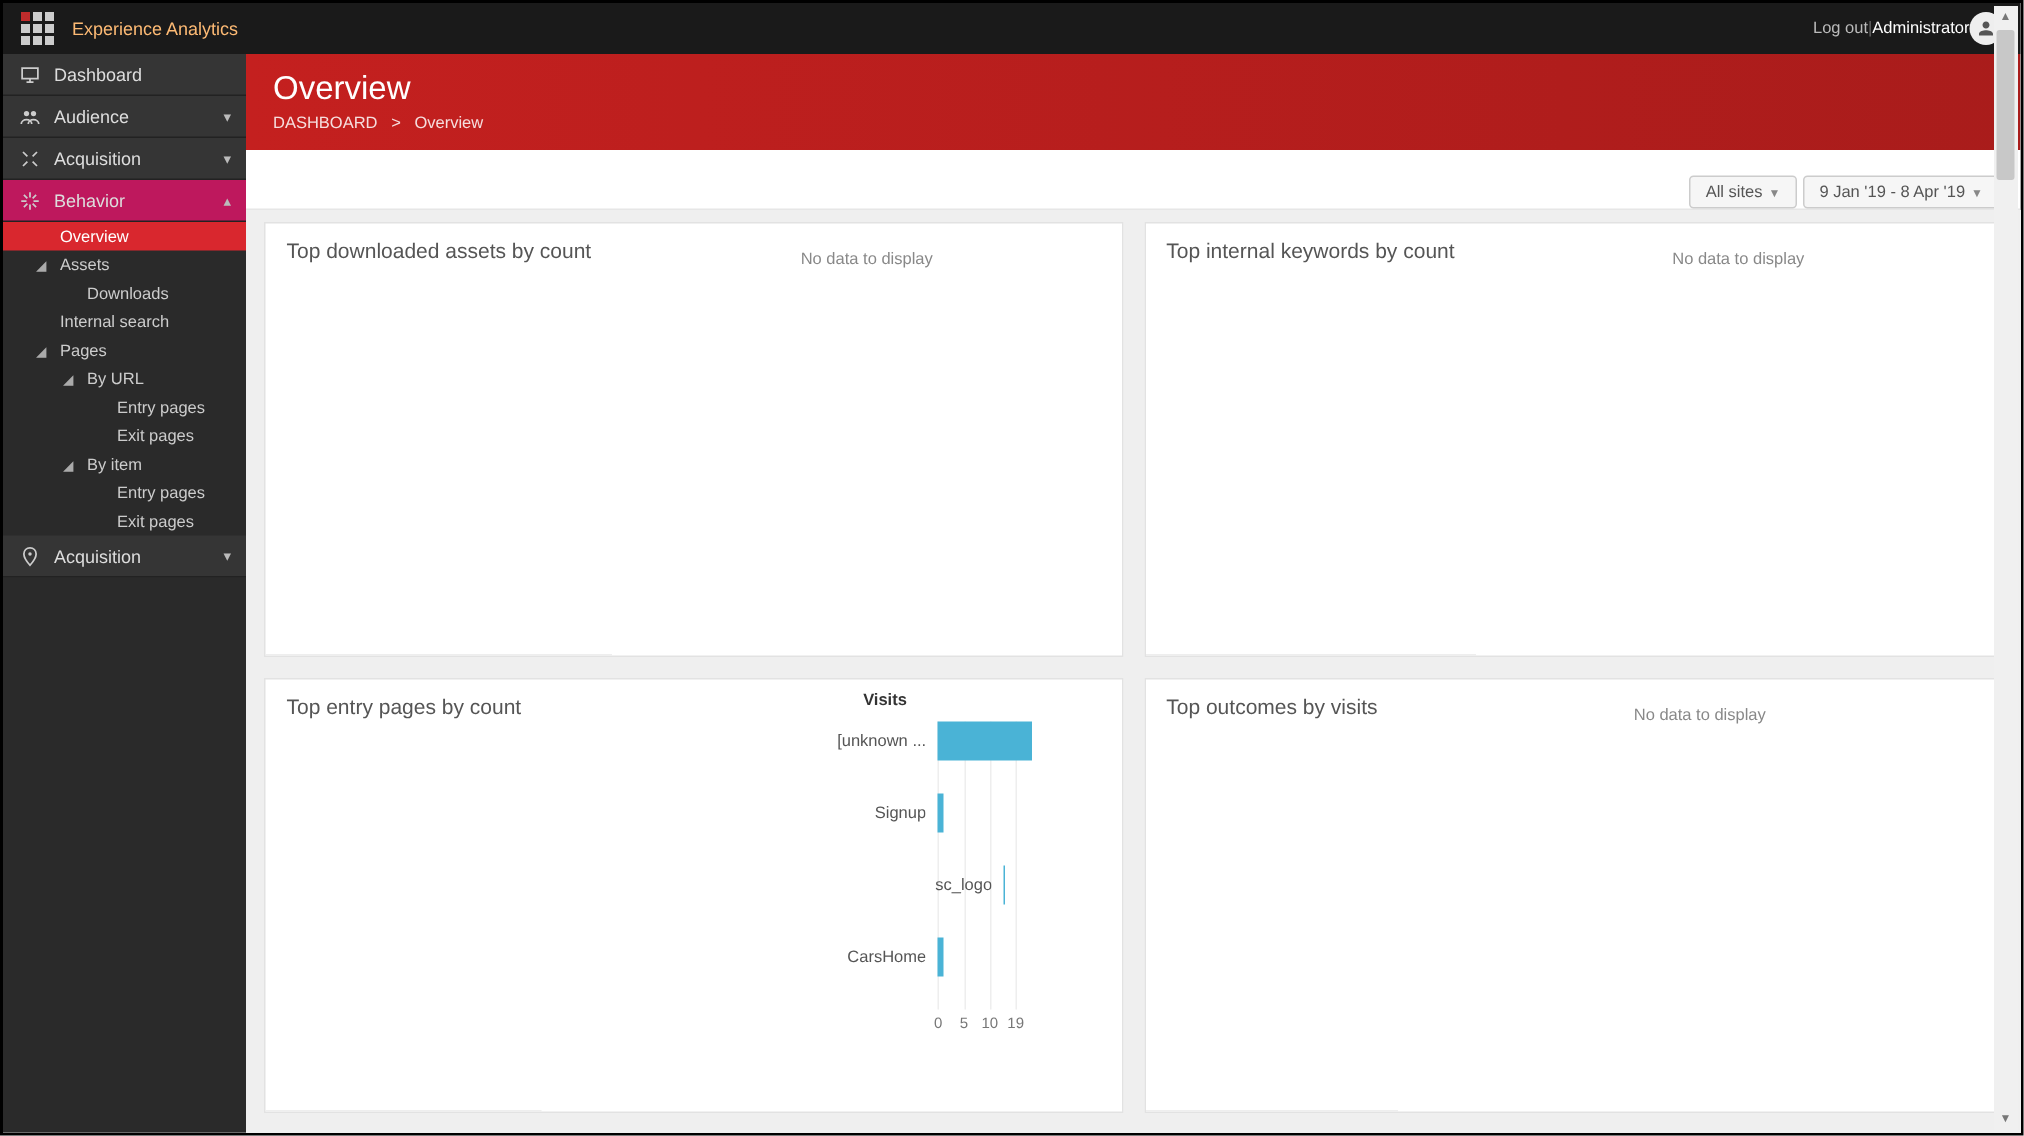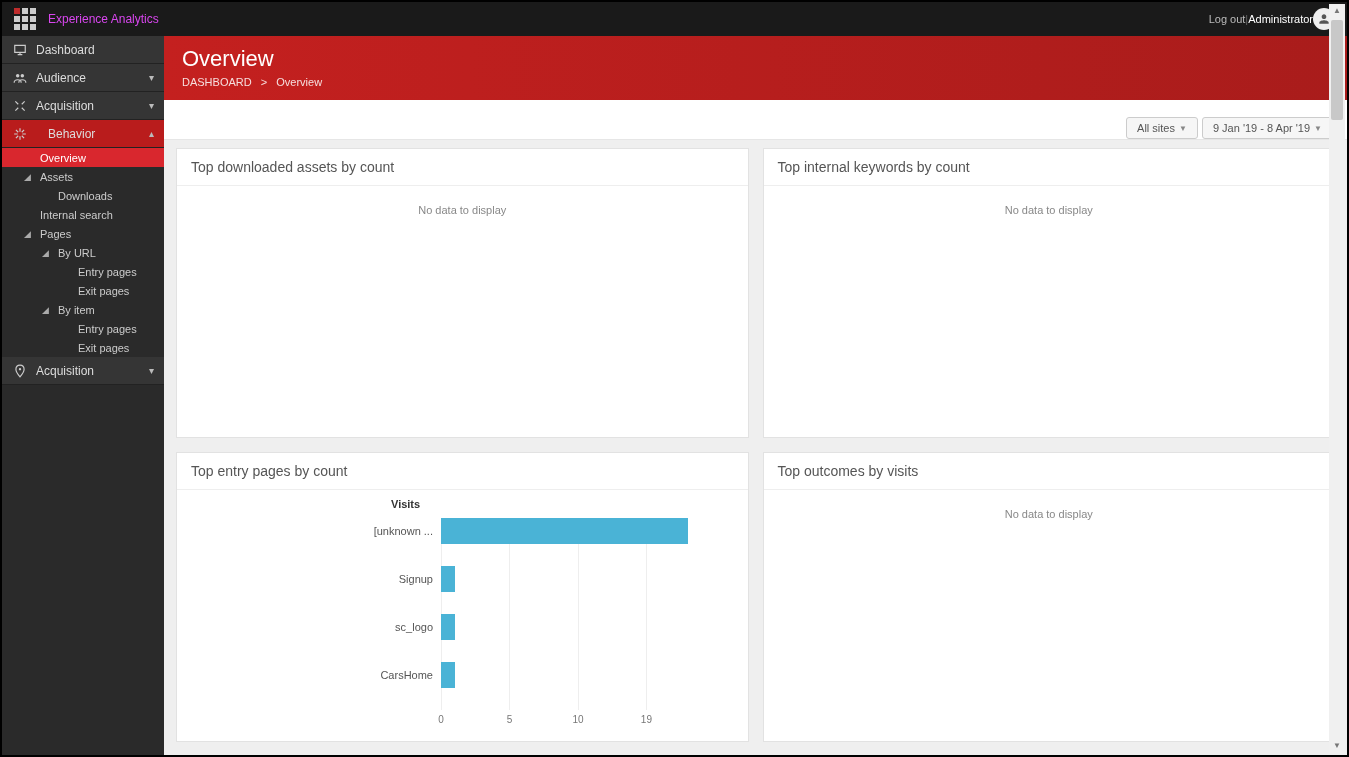--- a/index.html
+++ b/index.html
@@ -17,21 +17,21 @@
   }
   .topbar .logo-grid {
     display: grid;
     grid-template-columns: repeat(3, 6px);
     grid-template-rows: repeat(3, 6px);
     gap: 2px;
     margin-right: 12px;
   }
   .topbar .logo-grid span { background: #ccc; }
   .topbar .logo-grid span:first-child { background: #bf2c2c; }
-  .topbar .app-title { color: #d946ef; font-size: 12px; }
+  .topbar .app-title { color: #fdba74; font-size: 12px; }
   .topbar .spacer { flex: 1; }
   .topbar .right { display: flex; align-items: center; color: #bbb; font-size: 11px; }
   .topbar .right .sep { color: #666; }
   .topbar .right .user { color: #fff; }
   .topbar .avatar {
     width: 22px; height: 22px; border-radius: 50%;
     background: #eee; display: flex; align-items: center; justify-content: center;
   }
   .topbar .avatar svg { width: 14px; height: 14px; }
 
@@ -51,21 +51,21 @@
     height: 28px;
     padding: 0 10px;
     cursor: pointer;
     border-bottom: 1px solid #222;
     position: relative;
   }
   .nav-item .icon { width: 16px; display: inline-flex; justify-content: center; margin-right: 8px; }
   .nav-item .icon svg { width: 14px; height: 14px; fill: #ccc; }
   .nav-item .chev { margin-left: auto; font-size: 10px; color: #bbb; }
   .nav-item.top { background: #353535; }
-  .nav-item.top.expanded { background: #b91c1c; gap: 12px; }
+  .nav-item.top.expanded { background: #be185d; }
   .nav-sub {
     display: flex; align-items: center;
     height: 19px;
     padding-left: 38px;
     cursor: pointer;
     font-size: 11px;
     color: #ccc;
     position: relative;
   }
   .nav-sub .tree-chev {
@@ -125,21 +125,21 @@
     padding: 8px 12px 20px 12px;
     background: #efefef;
   }
   .dash-row { display: flex; gap: 14px; margin-bottom: 14px; }
   .panel {
     background: #fff;
     border: 1px solid #e2e2e2;
     flex: 1;
     min-height: 290px;
     display: flex;
-    flex-direction: column;
+    flex-direction: row;
   }
   .panel-title {
     padding: 10px 14px;
     font-size: 14px;
     color: #555;
     border-bottom: 1px solid #eee;
   }
   .panel-body { flex: 1; display: flex; flex-direction: column; position: relative; }
   .panel-empty { text-align: center; color: #888; font-size: 11px; margin-top: 18px; }
 
@@ -367,21 +367,21 @@
                   <div class="chart-gridline" style="left: 55.5556%;"></div>
                   <div class="chart-gridline" style="left: 83.3333%;"></div>
                   <div class="chart-bar-row" style="top: 48px;">
                     <div class="chart-cat-label">Signup</div>
                     <div class="chart-bar" style="width: 5.55556%; background: rgb(74, 179, 214);"></div>
                   </div>
                   <div class="chart-bar-row" style="top: 0px;">
                     <div class="chart-cat-label">[unknown ...</div>
                     <div class="chart-bar" style="width: 100%; background: rgb(74, 179, 214);"></div>
                   </div>
-                  <div class="chart-bar-row" style="top: 96px;">
+                  <div class="chart-bar-row" style="top: 96px; margin-left: 44px;">
                     <div class="chart-cat-label">sc_logo</div>
                     <div class="chart-bar" style="width: 5.55556%; background: rgb(74, 179, 214);"></div>
                   </div>
                   <div class="chart-bar-row" style="top: 144px;">
                     <div class="chart-cat-label">CarsHome</div>
                     <div class="chart-bar" style="width: 5.55556%; background: rgb(74, 179, 214);"></div>
                   </div>
                 </div>
               <div class="chart-xaxis" id="chart-xaxis">
                   <div class="chart-xtick" style="left: 0%;">0</div>

